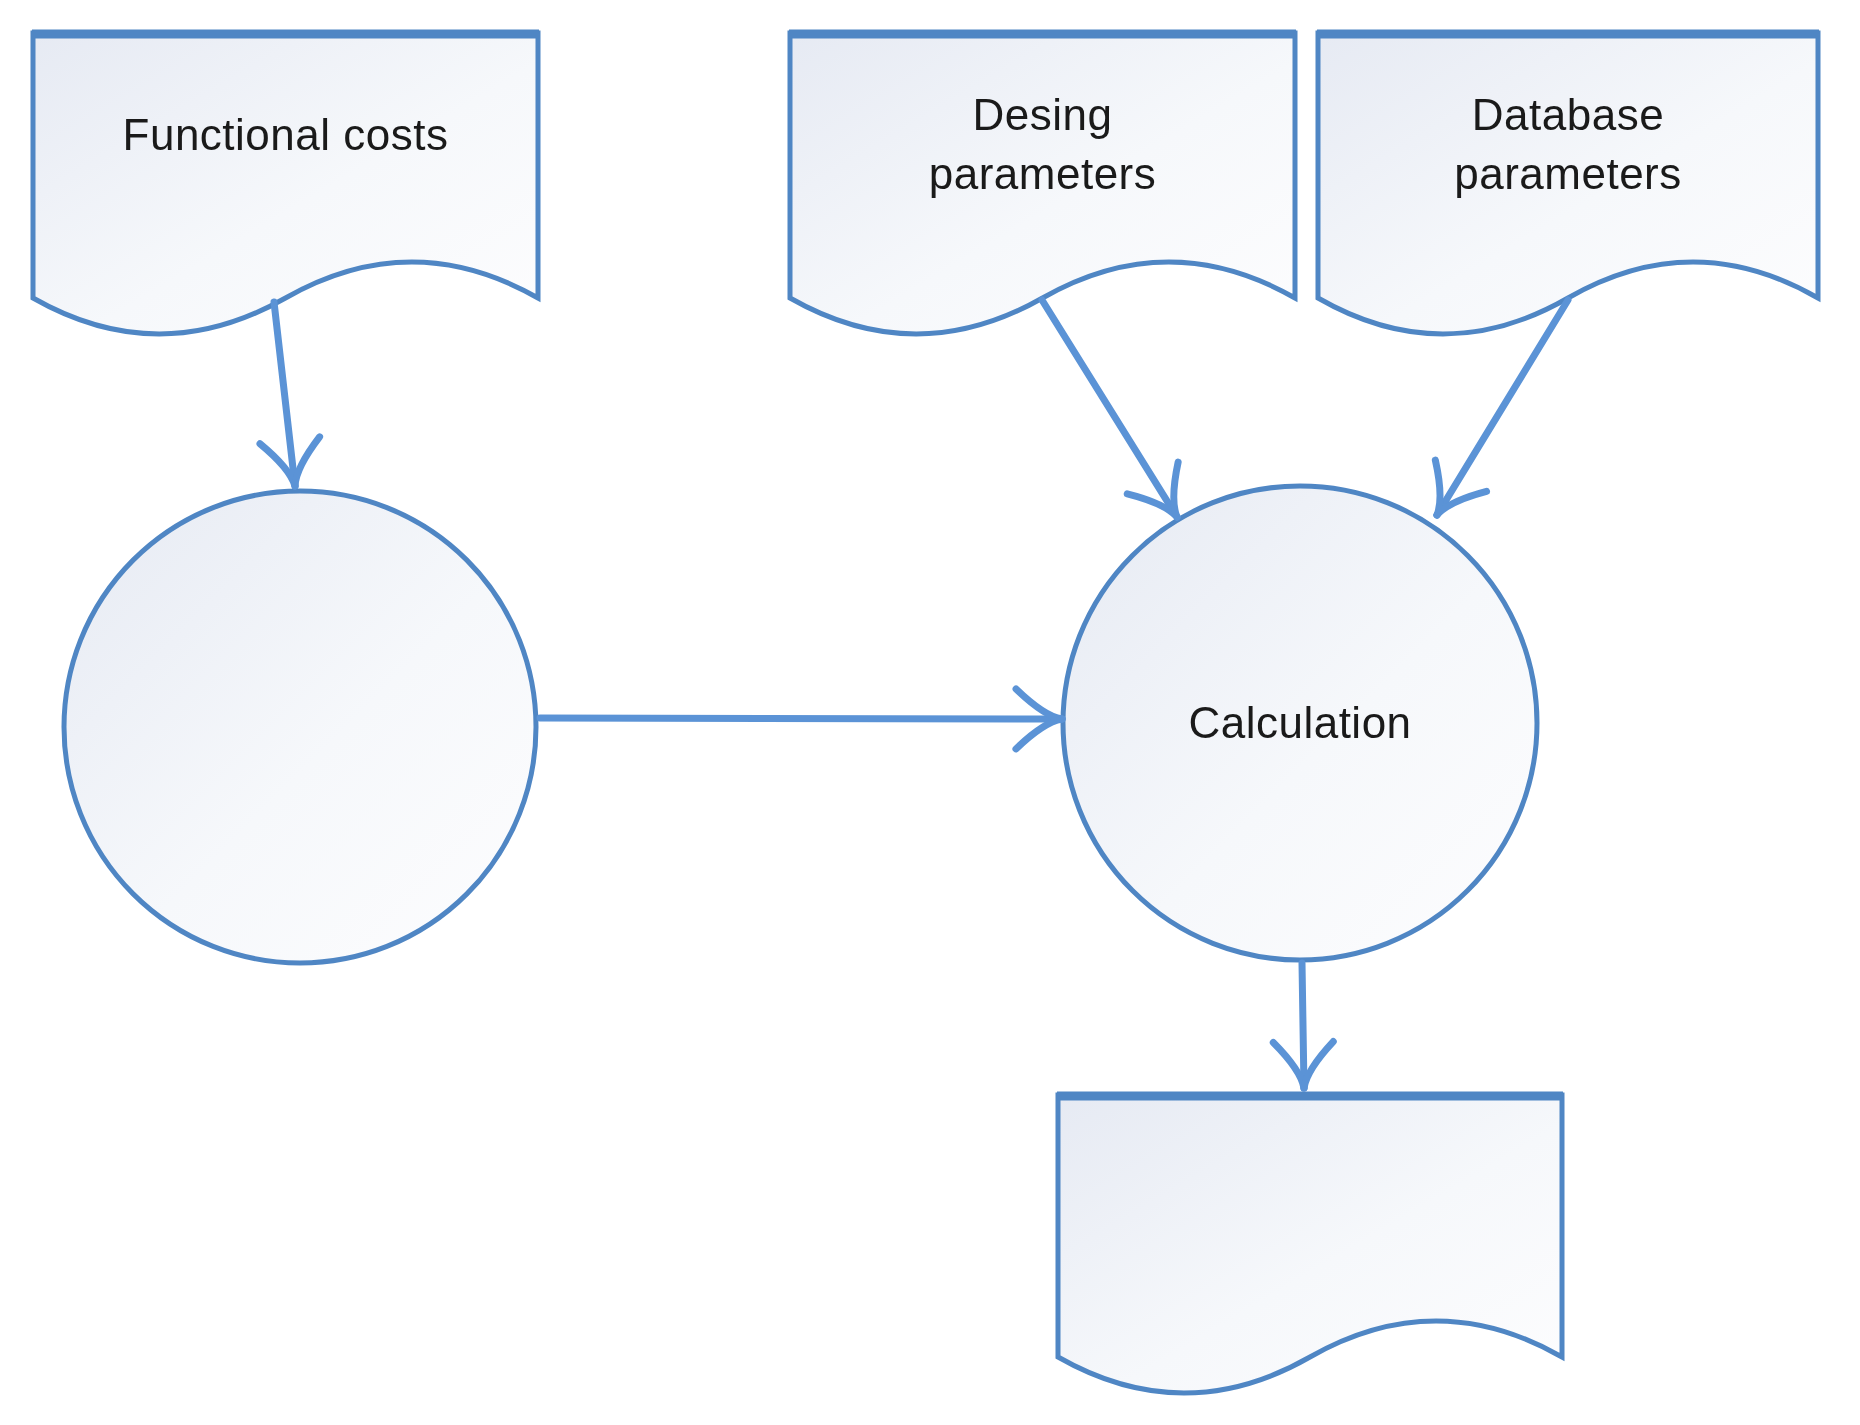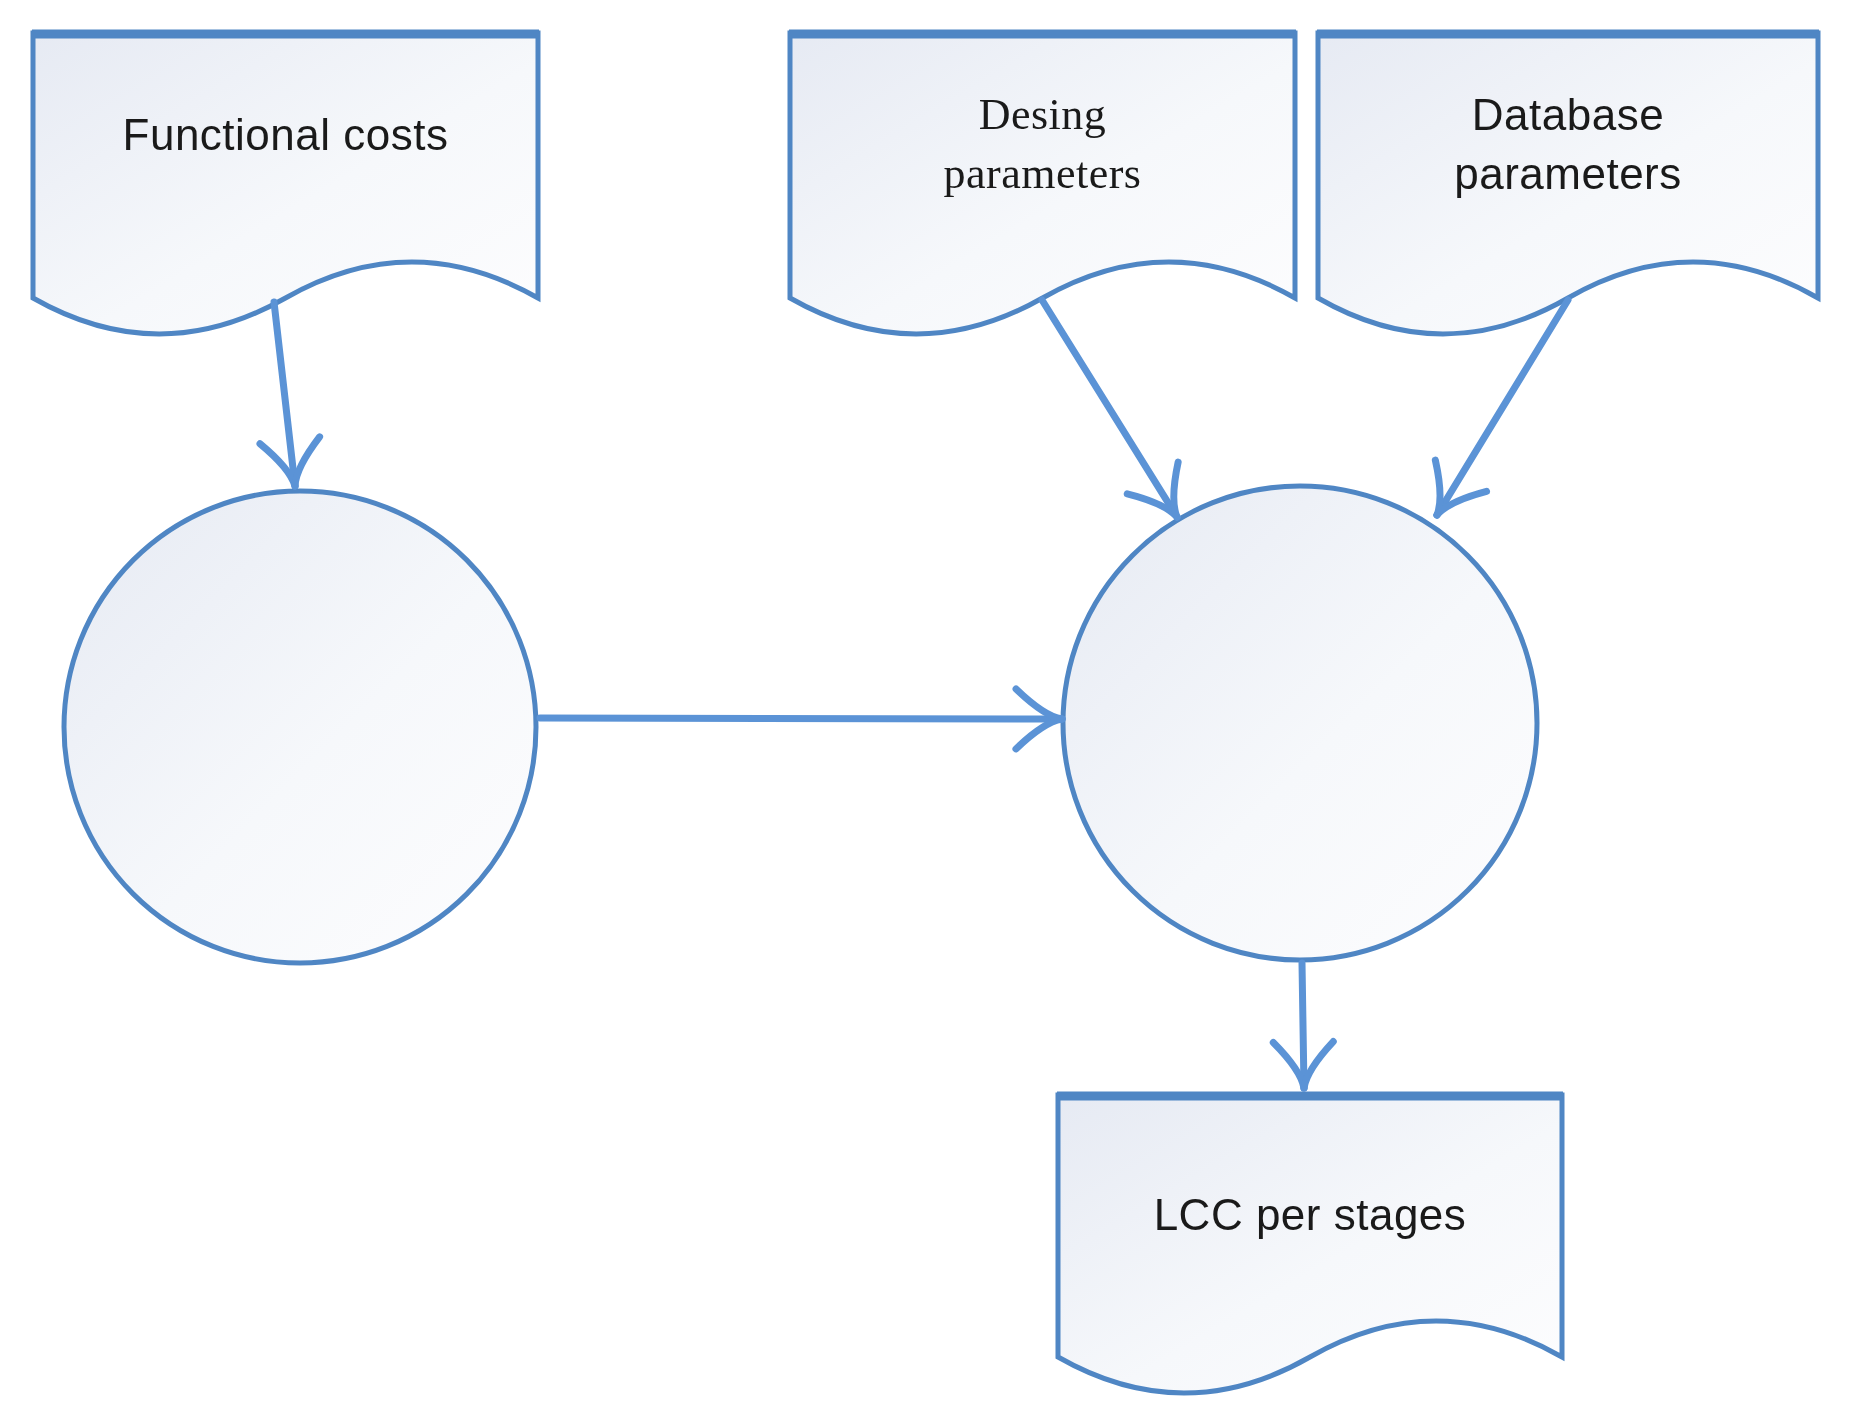--- a/index.html
+++ b/index.html
@@ -76,22 +76,22 @@
       </g>
       <g>
         <line x1="1302" y1="963" x2="1304" y2="1088" stroke="#5b93d6" stroke-width="7" stroke-linecap="round"></line>
         <path d="M 1273.2679334527934 1042.4858254415392 Q 1300.7124207832112 1070.0502974149058 1304 1088" fill="none" stroke="#5b93d6" stroke-width="7" stroke-linecap="round"></path>
         <path d="M 1333.2602549270387 1041.5259482979511 Q 1306.7116529306359 1069.9543097005471 1304 1088" fill="none" stroke="#5b93d6" stroke-width="7" stroke-linecap="round"></path>
       </g>
     </svg>
 
   <div class="node-label" style="left: 33px; top: 40px; width: 505px; height: 190px; color: rgb(26, 26, 26);">Functional costs</div>
 
-  <div class="node-label" style="left: 790px; top: 40px; width: 505px; height: 210px; color: rgb(26, 26, 26); font-family: Liberation Serif, serif;">Desing
+  <div class="node-label" style="left: 790px; top: 40px; width: 505px; height: 210px; color: rgb(26, 26, 26);">Desing
 parameters</div>
 
   <div class="node-label" style="left: 1318px; top: 40px; width: 500px; height: 210px; color: rgb(26, 26, 26);">Database
 parameters</div>
 
 
+  <div class="node-label" style="left: 1063px; top: 486px; width: 474px; height: 474px; color: rgb(26, 26, 26);">Calculation</div>
 
-  <div class="node-label" style="left: 1058px; top: 1095px; width: 504px; height: 240px; color: rgb(26, 26, 26);">LCC per stages</div>
 </div>
 
 </body></html>

